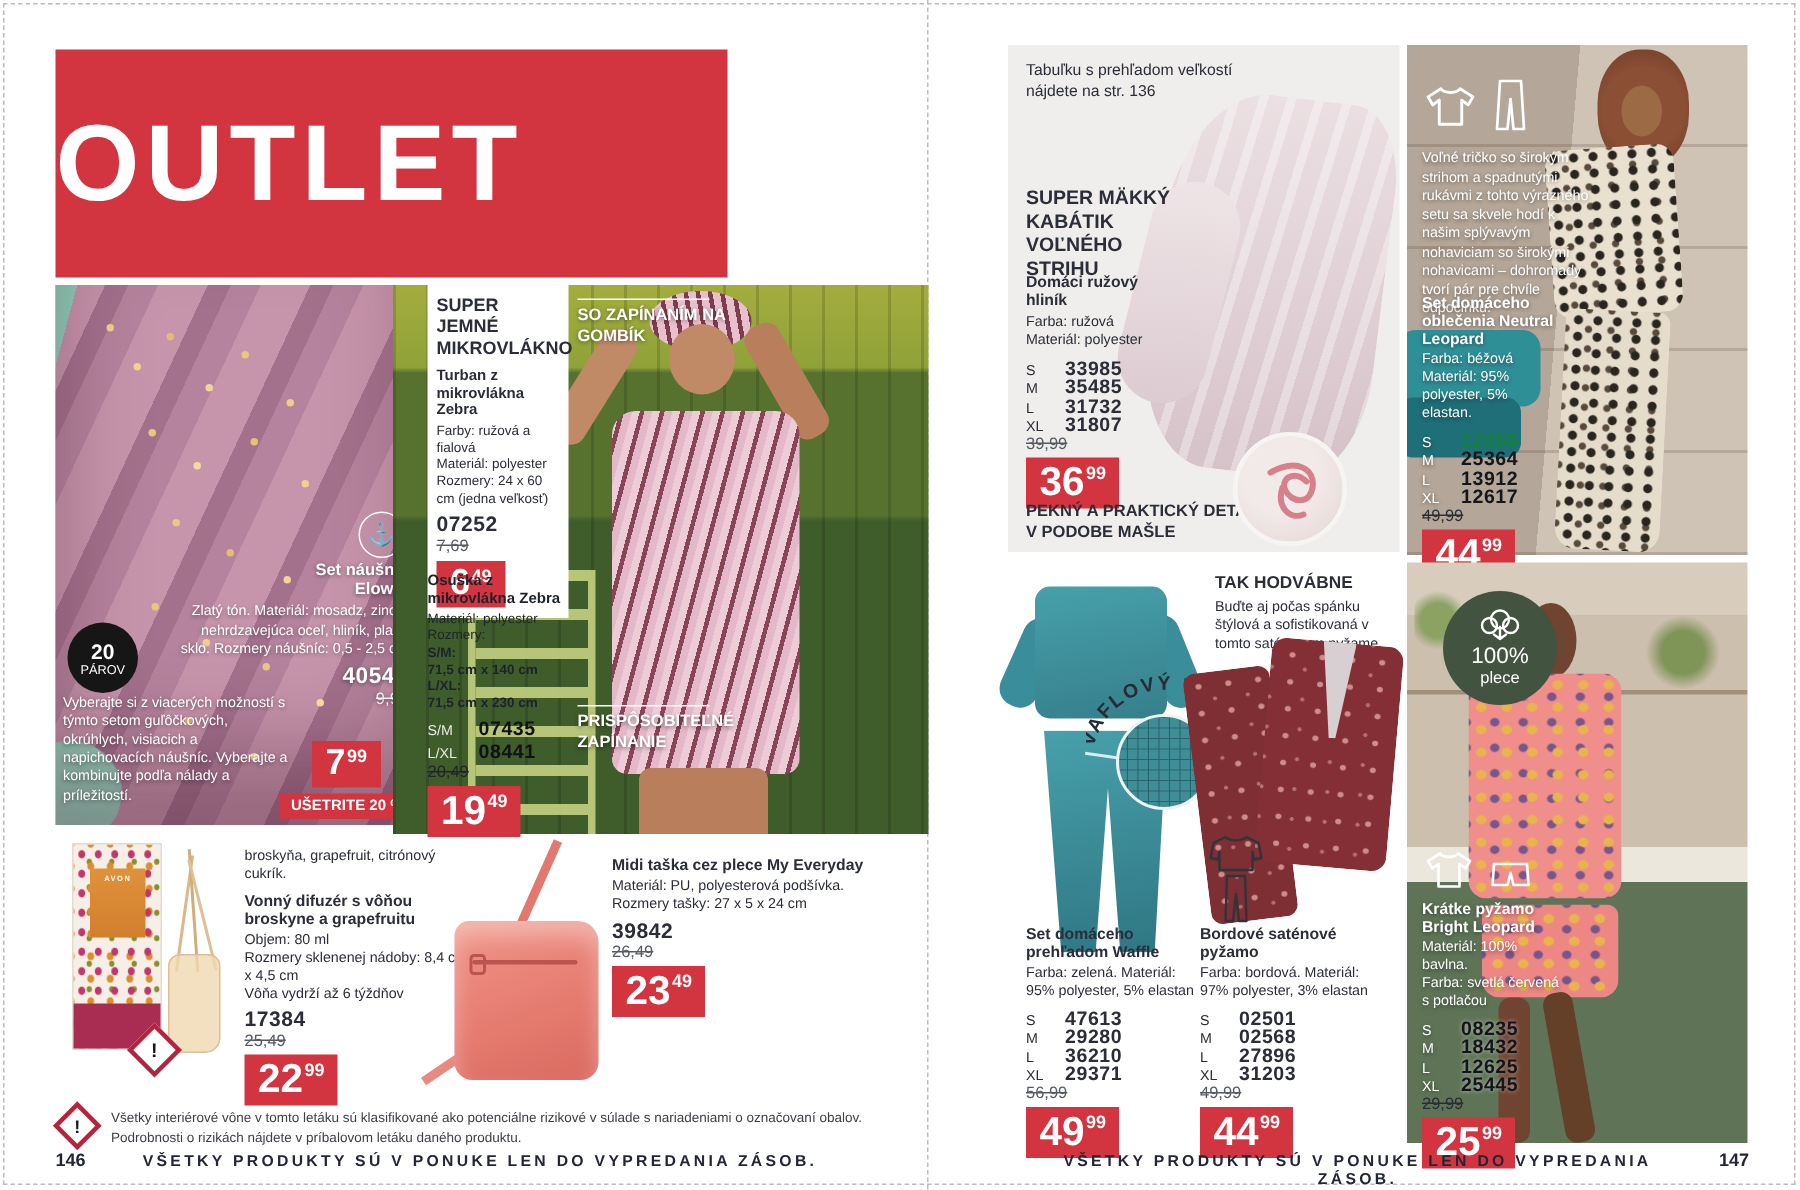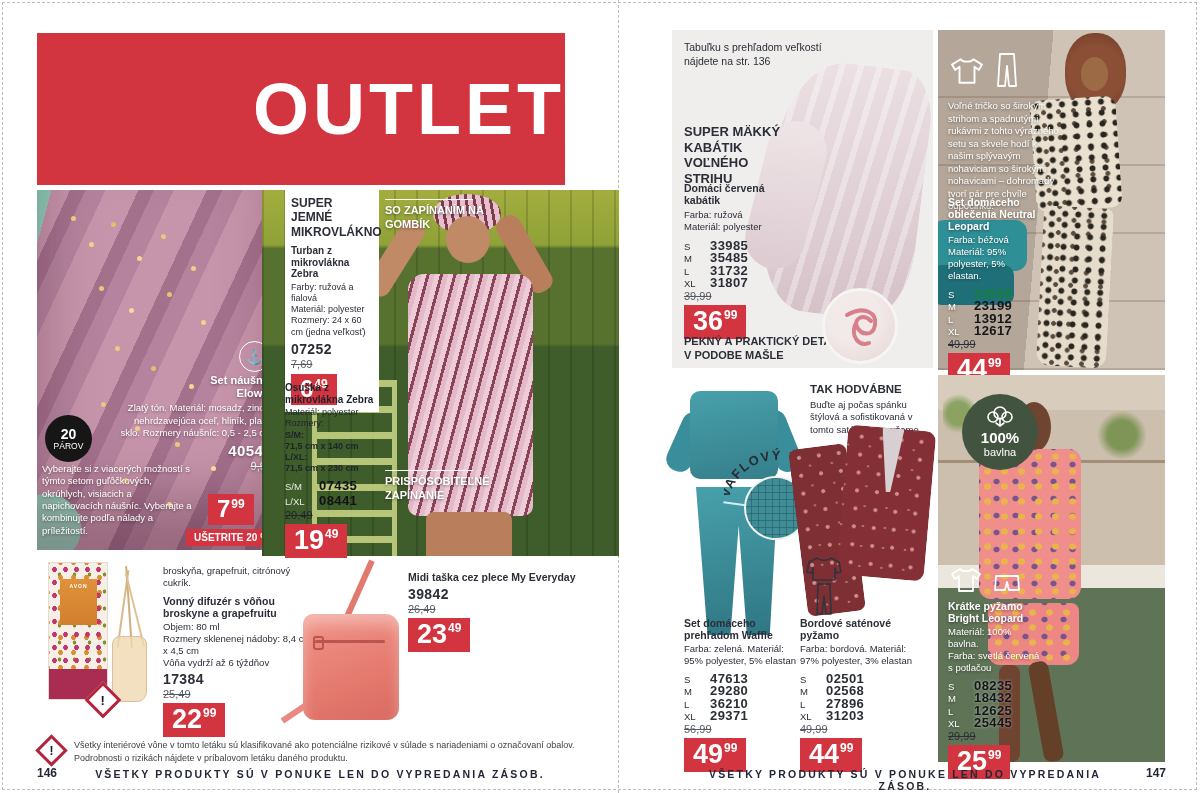--- a/index.html
+++ b/index.html
@@ -32,21 +32,21 @@
   .hd{font-weight:bold;font-size:12px;line-height:1.2}
   .tag{font-weight:bold;font-size:11px;line-height:1.25;color:#fff}
   .photo{position:absolute;overflow:hidden}
 </style>
 </head>
 <body>
 
 <div class="cutline" style="left:2px;top:2px;width:1193px;height:786px"></div>
 <div class="abs" style="left:618px;top:0;height:793px;border-left:1px dashed #bcbcbc"></div>
 
-<div class="abs" style="left:37px;top:33px;width:528px;height:152px;background:var(--red);display:flex;align-items:center;justify-content:flex-end">
+<div class="abs" style="left:37px;top:33px;width:448px;height:152px;background:var(--red);display:flex;align-items:center;justify-content:flex-start">
   <span class="wt" style="font-size:72px;font-weight:800;letter-spacing:4px">OUTLET</span>
 </div>
 
 <div class="photo" style="left:37px;top:190px;width:243px;height:360px;
             background:
               linear-gradient(105deg,#8ecfb9 0 14px,rgba(0,0,0,0) 14px),
               radial-gradient(circle at 4% 94%,#9ad6c0 0 34px,rgba(0,0,0,0) 35px),
               repeating-linear-gradient(115deg,#c795ab 0 30px,#a4718c 30px 44px,#b5839d 44px 62px),
               #a4718c;box-shadow:inset 0 -50px 60px rgba(60,20,40,.35)">
   <div class="abs" style="left:34px;top:26px;width:5px;height:5px;border-radius:50%;background:#ecc97e;
@@ -184,20 +184,21 @@
   <div class="abs" style="left:20px;top:96px;width:6px;height:86px;background:#e88a80;transform:rotate(56deg)"></div>
   <div class="abs" style="left:8px;top:56px;width:96px;height:106px;border-radius:10px 14px 12px 12px;
               background:linear-gradient(160deg,#f09488 0,#e57a6f 60%,#d96a61 100%);box-shadow:inset 0 10px 14px rgba(255,255,255,.35)">
     <div class="abs" style="left:12px;top:26px;width:70px;height:3px;background:#b9544e;border-radius:2px"></div>
     <div class="abs" style="left:10px;top:22px;width:7px;height:10px;border:2px solid #b9544e;border-radius:3px"></div>
   </div>
 </div>
 
 <div class="abs" style="left:408px;top:565px;width:184px">
   <div class="name" style="margin-top:6px">Midi taška cez plece My Everyday</div>
+  <div class="t95">Materiál: PU, polyesterová podšívka. Rozmery tašky: 27 x 5 x 24 cm</div>
   <div class="codeNum">39842</div>
   <div class="old">26,49</div>
   <div class="price big">
     <span class="int">23</span>
     <span class="dec">49</span>
   </div>
 </div>
 
 <div class="abs" style="left:40px;top:739px;width:17px;height:17px;background:#fff;border:3px solid #b5243c;transform:rotate(45deg);display:flex;align-items:center;justify-content:center">
   <span class="b" style="transform:rotate(-45deg);color:#18181c;font-size:12px">!</span>
@@ -209,21 +210,21 @@
 
 <div class="abs" style="left:672px;top:30px;width:261px;height:338px;background:#f0eeec"></div>
 <div class="abs" style="left:770px;top:64px;width:152px;height:252px;border-radius:42% 22% 30% 32%;transform:rotate(7deg);
             background:
               repeating-linear-gradient(100deg,rgba(255,255,255,.35) 0 6px,rgba(0,0,0,0) 6px 18px),
               linear-gradient(170deg,#ece1e4 0,#e0d0d5 55%,#d4c0c7 100%)"></div>
 <div class="abs" style="left:756px;top:120px;width:60px;height:150px;border-radius:30px;transform:rotate(14deg);background:linear-gradient(170deg,#efe5e7,#dccbd1)"></div>
 <div class="abs t10" style="left:684px;top:40px;width:168px;font-size:10.5px;line-height:1.35">Tabuľku s prehľadom veľkostí nájdete na str. 136</div>
 <div class="abs hd" style="left:684px;top:124px;width:110px;font-size:13px">SUPER MÄKKÝ KABÁTIK VOĽNÉHO STRIHU</div>
 <div class="abs" style="left:684px;top:182px;width:140px">
-  <div class="name" style="width:95px;margin:0 0 3px">Domáci červená kabátik</div>
+  <div class="name" style="width:95px;margin:0 0 3px">Domáci ružový hliník</div>
   <div class="t95">Farba: ružová</div>
   <div class="t95">Materiál: polyester</div>
   <div style="margin-top:5px">
     <div class="size-row">
         <span class="sz">S</span>
         <span class="cd">33985</span>
       </div>
     <div class="size-row">
         <span class="sz">M</span>
         <span class="cd">35485</span>
@@ -282,21 +283,21 @@
   <div class="name wt shadowed" style="margin:0 0 2px">Set domáceho oblečenia Neutral Leopard</div>
   <div class="t95 wt shadowed">Farba: béžová</div>
   <div class="t95 wt shadowed" style="width:92px">Materiál: 95% polyester, 5% elastan.</div>
   <div style="margin-top:4px">
     <div class="size-row">
         <span class="sz wt shadowed">S</span>
         <span class="cd" style="color:#15803d">12658</span>
       </div>
     <div class="size-row">
         <span class="sz wt shadowed">M</span>
-        <span class="cd" style="color:#15161a">23199</span>
+        <span class="cd" style="color:#15161a">25364</span>
       </div>
     <div class="size-row">
         <span class="sz wt shadowed">L</span>
         <span class="cd" style="color:#15161a">13912</span>
       </div>
     <div class="size-row">
         <span class="sz wt shadowed">XL</span>
         <span class="cd" style="color:#15161a">12617</span>
       </div>
   </div>
@@ -437,22 +438,22 @@
 <div class="abs ctr" style="left:962px;top:394px;width:76px;height:76px;border-radius:50%;background:#42533f;color:#fff;
             display:flex;flex-direction:column;align-items:center;justify-content:center;line-height:1">
   <svg width="30" height="22" viewBox="0 0 30 22" style="margin-bottom:2px">
     <g fill="none" stroke="#fff" stroke-width="1.6" stroke-linecap="round">
       <circle cx="8" cy="11" r="5"></circle>
         <circle cx="15" cy="7" r="6"></circle>
         <circle cx="22" cy="11" r="5"></circle>
       <path d="M15 12 v8 M15 20 l-4 -3 M15 20 l4 -3"></path>
     </g>
   </svg>
-  <span style="font-size:15px;font-weight:bold">100%</span>
-  <span style="font-size:11px;margin-top:2px">bavlna</span>
+  <span style="font-size:15px;font-weight:normal">100%</span>
+  <span style="font-size:11px;margin-top:2px">plece</span>
 </div>
 
 <svg class="abs" style="left:948px;top:566px" width="36" height="28" viewBox="0 0 34 28">
   <path d="M11 3 L3 8 L6 13 L10 10 V25 H24 V10 L28 13 L31 8 L23 3 C21 6 13 6 11 3 Z" fill="none" stroke="#fff" stroke-width="1.8" stroke-linejoin="round"></path>
 </svg>
 <svg class="abs" style="left:994px;top:574px" width="26" height="18" viewBox="0 0 26 18">
   <path d="M2 2 H24 L25 16 H15 L13 8 L11 16 H1 Z" fill="none" stroke="#fff" stroke-width="1.8" stroke-linejoin="round"></path>
 </svg>
 
 <div class="abs" style="left:948px;top:600px;width:118px">

